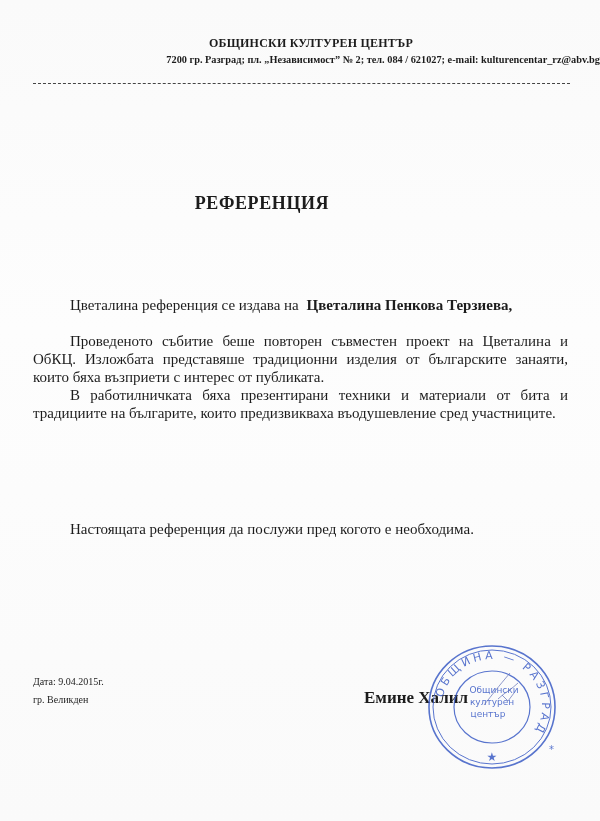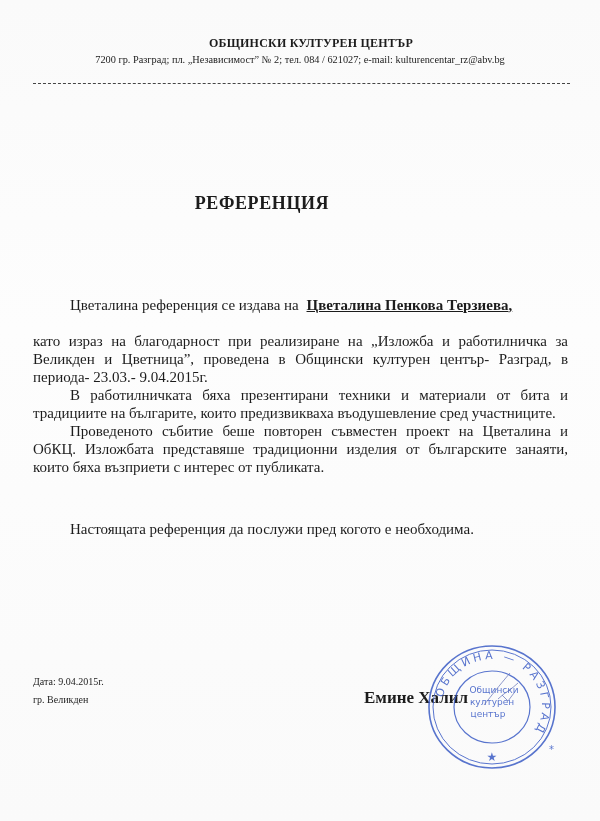--- a/index.html
+++ b/index.html
@@ -28,24 +28,25 @@
       text-align: center;
     }
     .org-name {
       font-weight: bold;
       font-size: 12px;
       letter-spacing: 0.2px;
       line-height: 18px;
       margin-left: 22px;
     }
     .org-contact {
-      font-weight: normal;
+      font-weight: bold;
       font-size: 10.3px;
       line-height: 14px;
       margin-top: 1px;
+      text-align: right;
     }
     .divider {
       position: absolute;
       left: 33px;
       top: 83px;
       width: 537px;
       height: 0;
       border-top: 1.5px dashed #444;
     }
     .doc-title {
@@ -64,21 +65,20 @@
       width: 535px;
       font-size: 15px;
       line-height: 18px;
     }
     .intro-line {
       top: 296px;
       padding-left: 37px;
     }
     .intro-line b {
       margin-left: 4px;
-      text-decoration: underline;
     }
     .paragraphs {
       top: 332px;
     }
     .paragraphs p {
       margin: 0;
       text-align: justify;
     }
     .paragraphs p.indent {
       text-indent: 37px;
@@ -127,23 +127,22 @@
   <div class="divider"></div>
 
   <div class="doc-title">РЕФЕРЕНЦИЯ</div>
 
   <div class="body-text intro-line">
     <span>Цветалина референция се издава на</span>
     <b>Цветалина Пенкова Терзиева</b><b style="margin-left:0">,</b>
   </div>
 
   <div class="body-text paragraphs">
-    <p>като израз на благодарност при реализиране на „Изложба и работилничка за Великден и Цветница”, проведена в Общински културен център- Разград, в периода- 23.03.- 9.04.2015г.</p>
+    <p class="indent">Проведеното събитие беше повторен съвместен проект на Цветалина и ОбКЦ. Изложбата представяше традиционни изделия от българските занаяти, които бяха възприети с интерес от публиката.</p>
     <p class="indent">В работилничката бяха презентирани техники и материали от бита и традициите на българите, които предизвикваха въодушевление сред участниците.</p>
-    <p class="indent">Проведеното събитие беше повторен съвместен проект на Цветалина и ОбКЦ. Изложбата представяше традиционни изделия от българските занаяти, които бяха възприети с интерес от публиката.</p>
   </div>
 
   <div class="body-text closing">Настоящата референция да послужи пред когото е необходима.</div>
 
   <div class="footer-left">
     <div>Дата: 9.04.2015г.</div>
     <div>гр. Великден</div>
   </div>
 
   <div class="footer-right">

